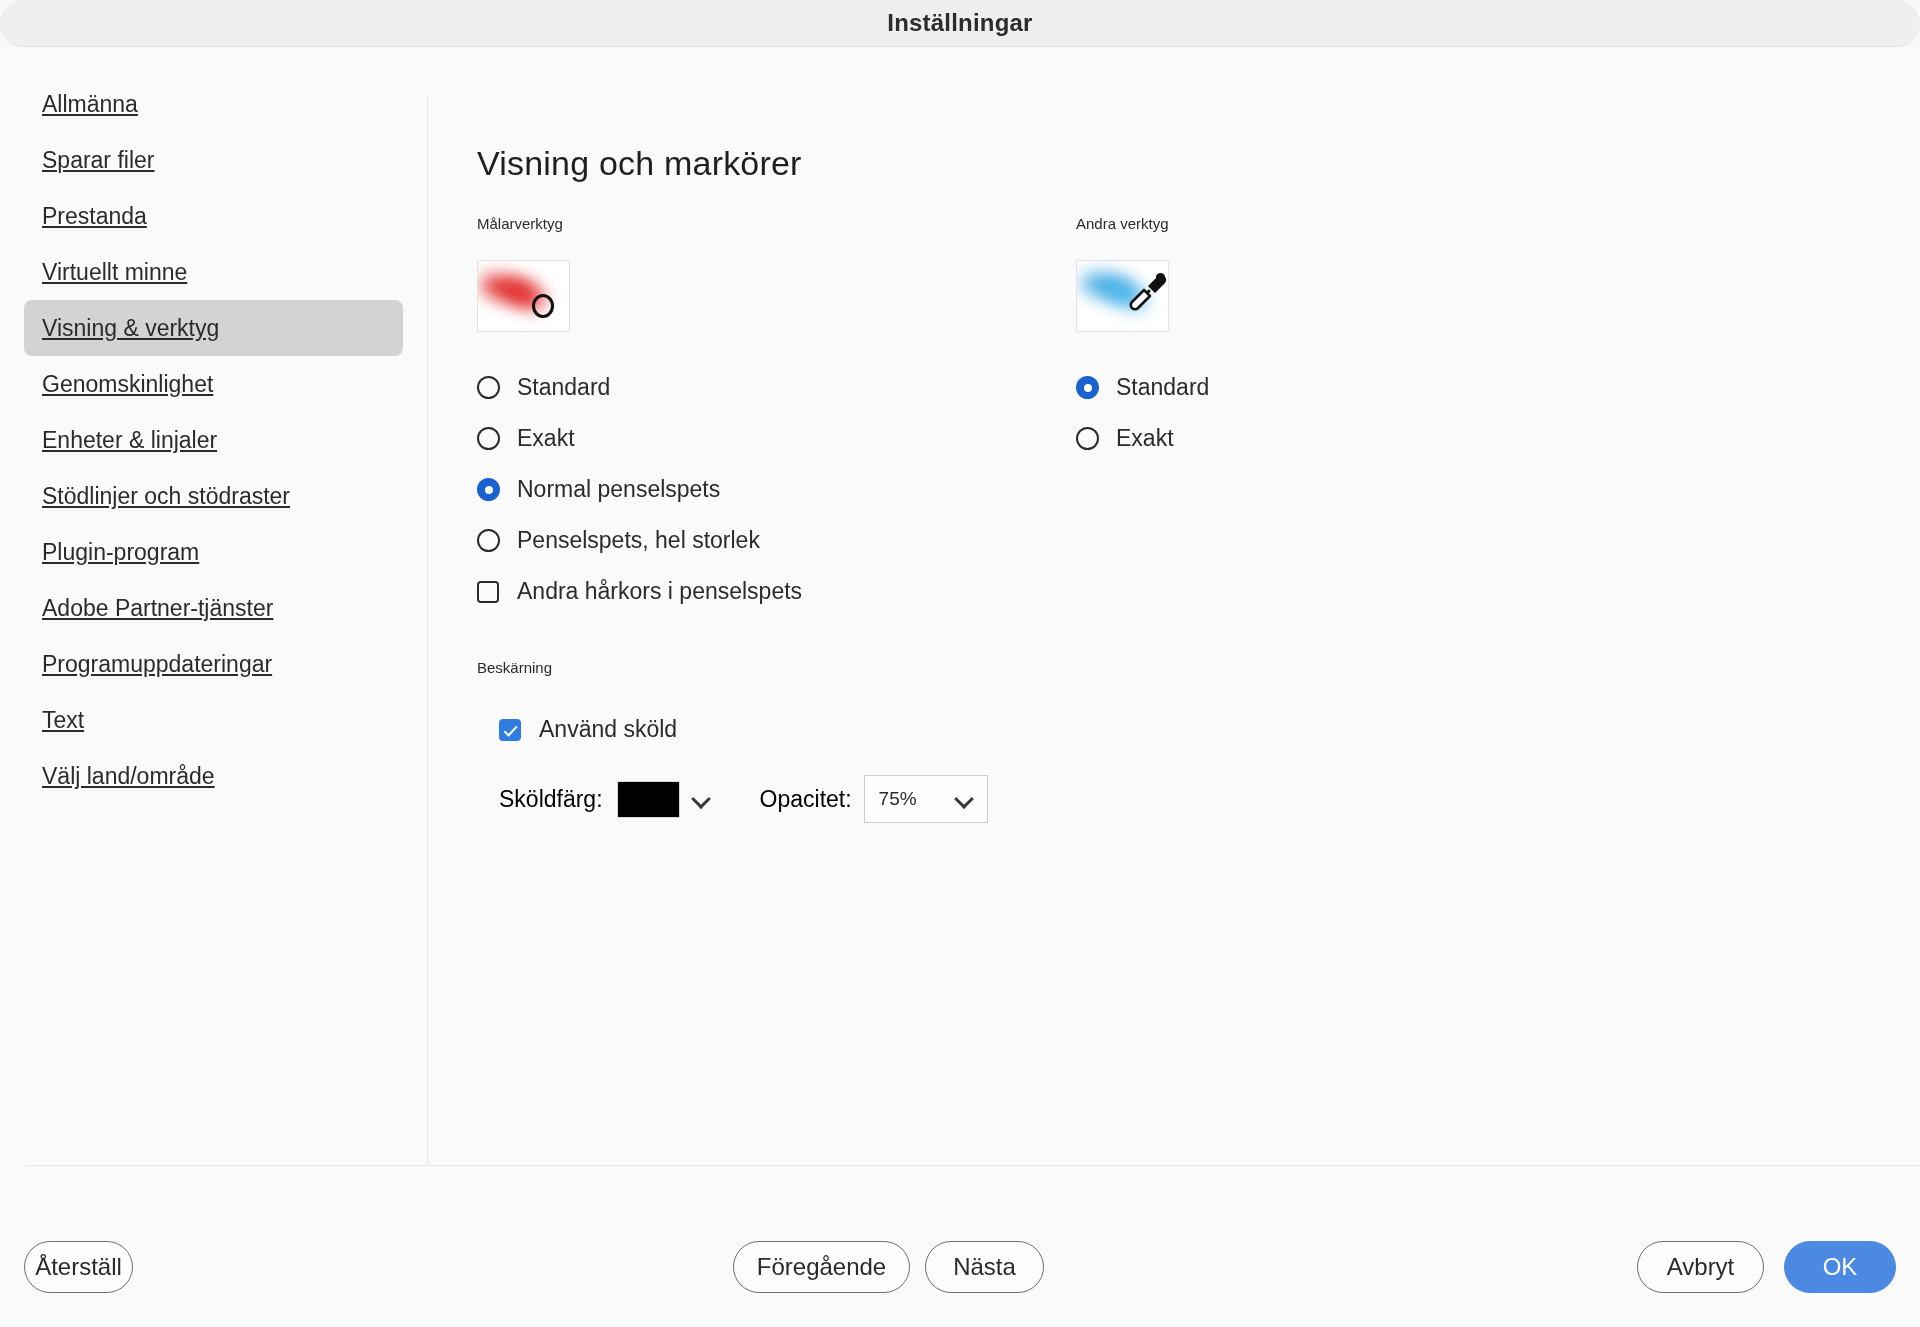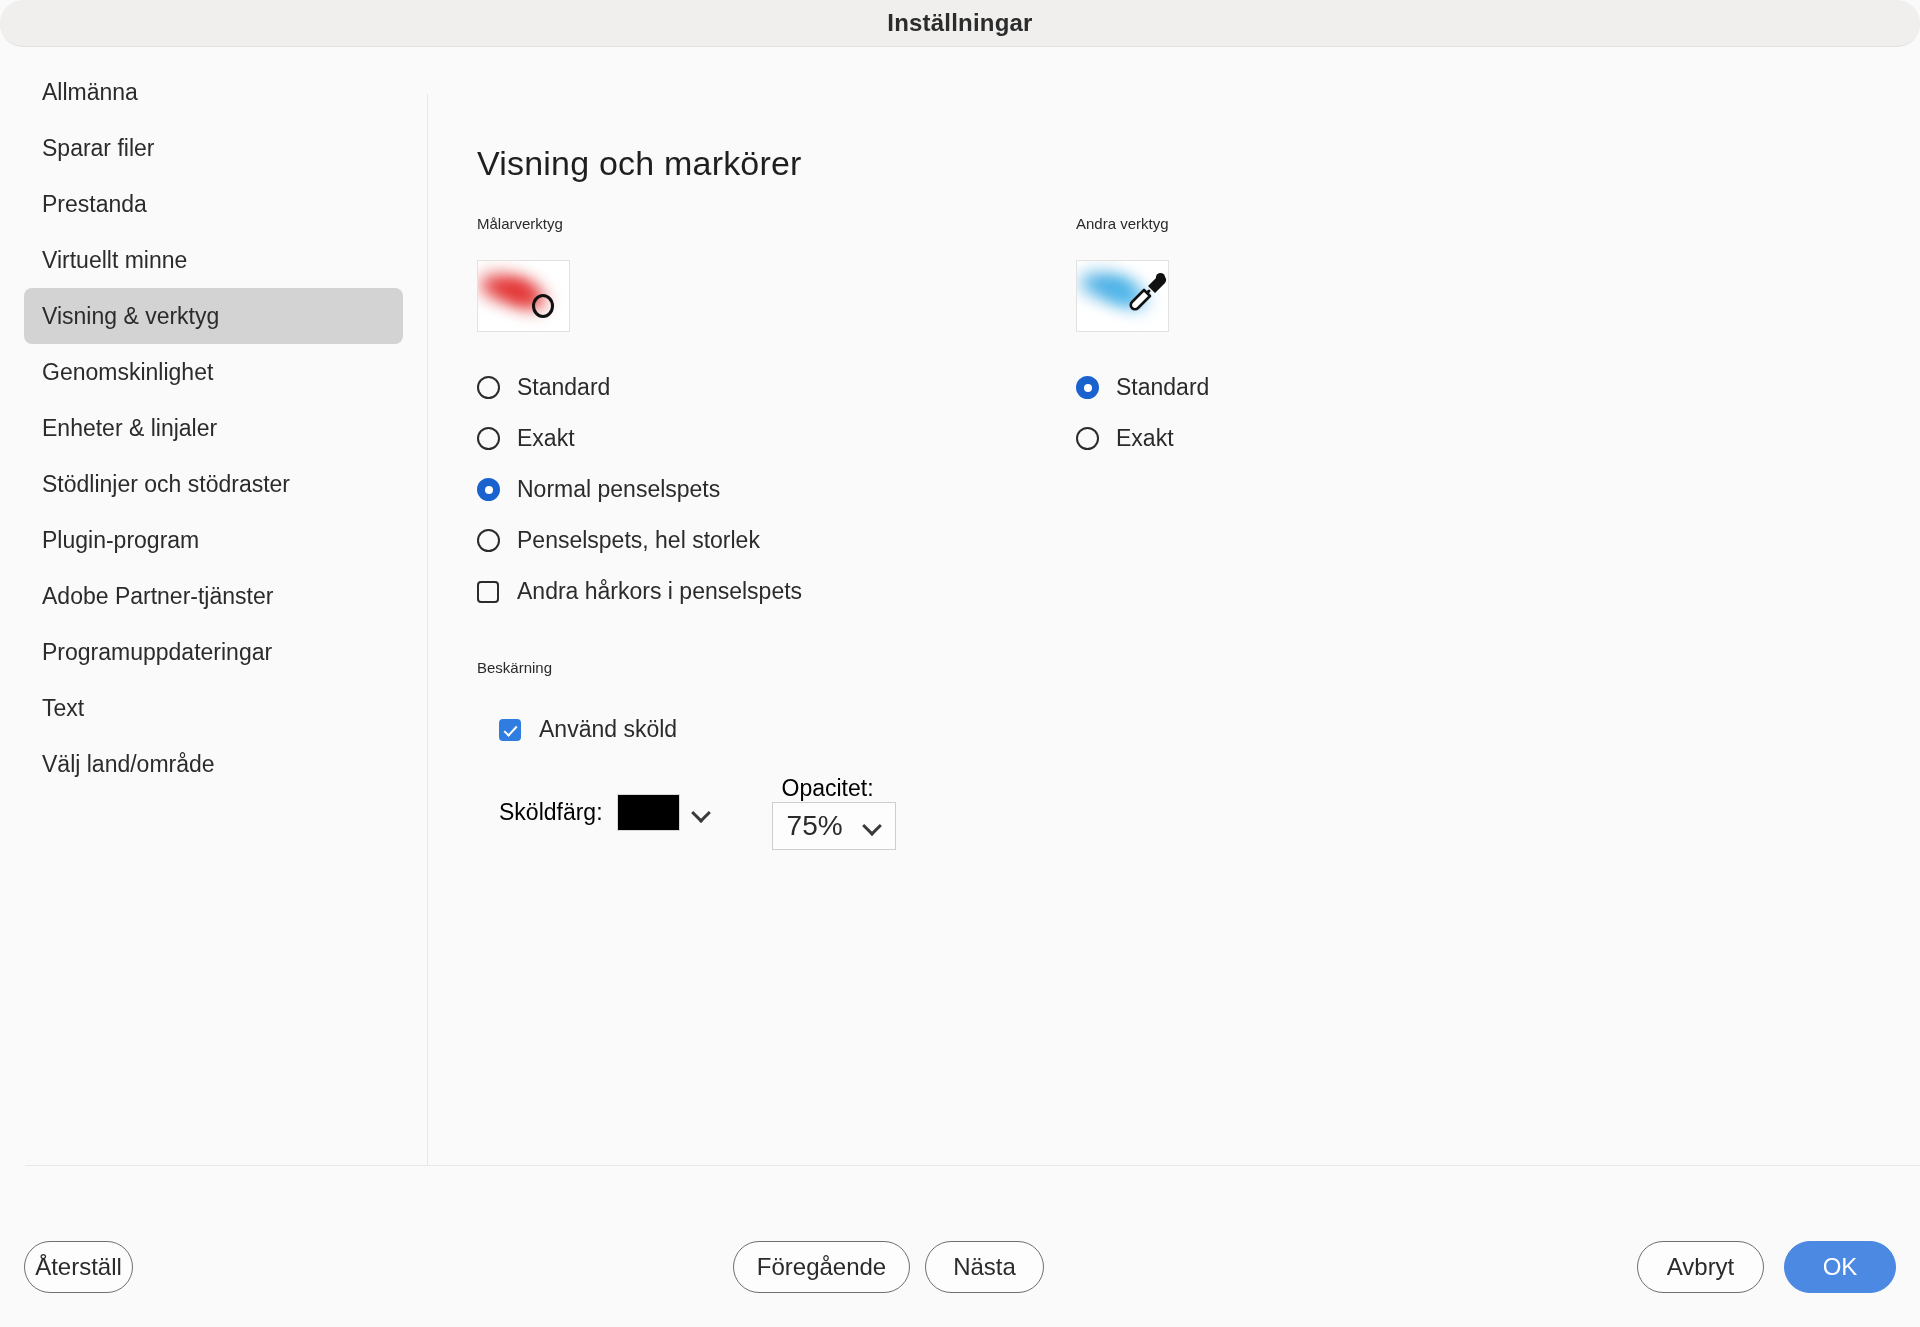--- a/index.html
+++ b/index.html
@@ -42,25 +42,26 @@
     position: absolute;
     left: 0; top: 48px;
     width: 1920px;
     height: 1117px;
     background: #fafafa;
   }
 
   
   .sidebar {
     position: absolute;
-    left: 0; top: 0;
+    left: 0; top: 12px;
     width: 427px;
     height: 1117px;
     padding-top: 16px;
     box-sizing: border-box;
+    text-decoration: underline;
   }
   .sidebar-item {
     height: 56px;
     margin: 0 24px 0 24px;
     display: flex;
     align-items: center;
     padding-left: 18px;
     box-sizing: border-box;
     border-radius: 8px;
     font-size: 23px;
@@ -258,36 +259,35 @@
     left: 2px; top: 3px;
     width: 11px; height: 11px;
     border: solid #3a3a3a;
     border-width: 0 3px 3px 0;
     transform: rotate(45deg);
   }
   .opacity-wrap {
     display: flex;
     align-items: center;
     margin-left: 48px;
-    flex-direction: column;
   }
   .select-box {
     margin-left: 12px;
     width: 124px;
     height: 48px;
     border: 1px solid #cfcecd;
     box-sizing: border-box;
     background: #fdfdfd;
     display: flex;
     align-items: center;
     justify-content: space-between;
     padding: 0 12px 0 14px;
     cursor: pointer;
   }
-  .select-value { font-size: 28px; color: #2b2b2b; }
+  .select-value { font-size: 19px; color: #2b2b2b; }
 
   
   .h-divider {
     position: absolute;
     left: 25px;
     top: 1165px;
     width: 1895px;
     height: 1px;
     background: #e9e8e7;
   }

